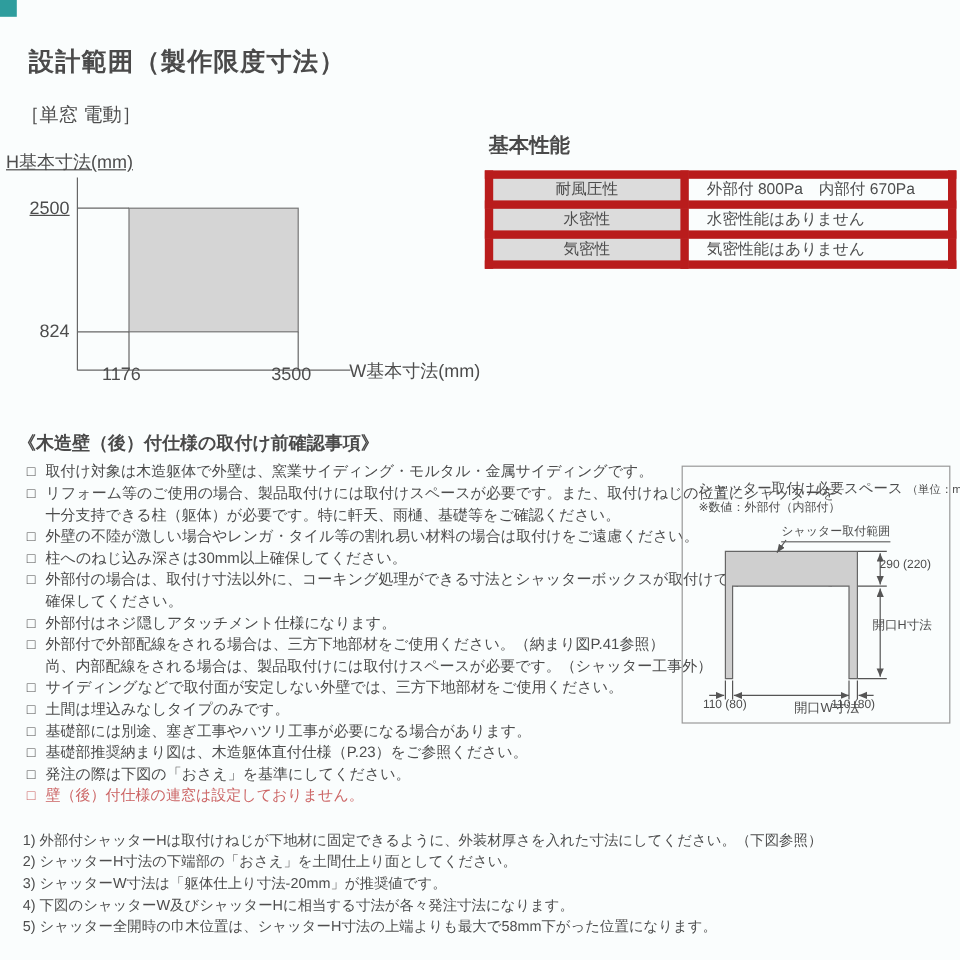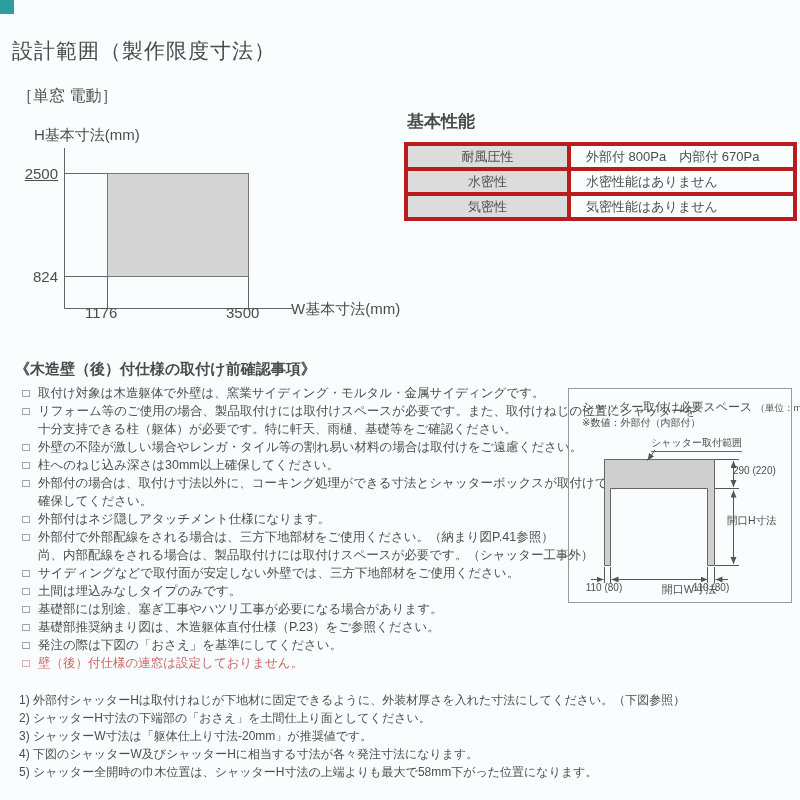--- a/index.html
+++ b/index.html
@@ -8,39 +8,39 @@
     position:relative;
     background:#fafdfd;
     color:#4d4d4d;
     font-family:"Liberation Sans","DejaVu Sans",sans-serif;
     overflow:hidden;
   }
   .abs { position:absolute; white-space:nowrap; }
 
   .corner-square { left:0; top:0; width:14px; height:14px; background:#2e9d9d; }
 
-  .title { left:12px; top:37px; font-size:21px; font-weight:normal; letter-spacing:1px; color:#4a4a4a; }
+  .title { left:24px; top:37px; font-size:21px; font-weight:bold; letter-spacing:1px; color:#4a4a4a; }
   .subtitle { left:17px; top:86px; font-size:16px; }
 
   
   .chart-wrap { left:0; top:120px; width:400px; height:235px; }
   .chart-wrap svg { position:absolute; left:0; top:0; }
   .ax-label { font-size:15px; color:#4d4d4d; }
-  .ylab { left:34px; top:6px; }
+  .ylab { left:5px; top:6px;text-decoration:underline; }
   .xlab { left:291px; top:180px; }
   .tick { font-size:15px; color:#4d4d4d; }
   .ytick { left:18px; width:40px; text-align:right; }
   .yt1 { top:45px;text-decoration:underline; } .yt2 { top:148px; }
   .xtick { top:184px; width:44px; }
   .xt1 { left:85px; } .xt2 { left:226px; }
 
   
   .perf-heading { left:407px; top:110px; font-size:17px; font-weight:bold; color:#4a4a4a; }
   .perf-table { position:absolute; left:404px; top:142px; width:393px; border-collapse:collapse; font-size:13px; color:#4d4d4d; }
-  .perf-table td { border:4px solid #b91c1c; height:25px; }
+  .perf-table td { border:7px solid #b91c1c; height:25px; }
   .perf-table td.pl { width:163px; background:#dcdcdc; text-align:center; }
   .perf-table td.pv { padding-left:15px; }
 
   
   .chk-heading { left:15px; top:360px; font-size:15px; font-weight:bold; color:#4a4a4a; }
   .chk-list { left:19px; top:384px; }
   .chk-line { display:flex; height:18px; line-height:18px; font-size:12.5px; align-items:center; }
   .chk-box { display:inline-block; width:14px; margin-right:5px; font-size:12px; text-align:center; flex:0 0 14px; }
   .chk-line.red { color:#cc6666; }
 

